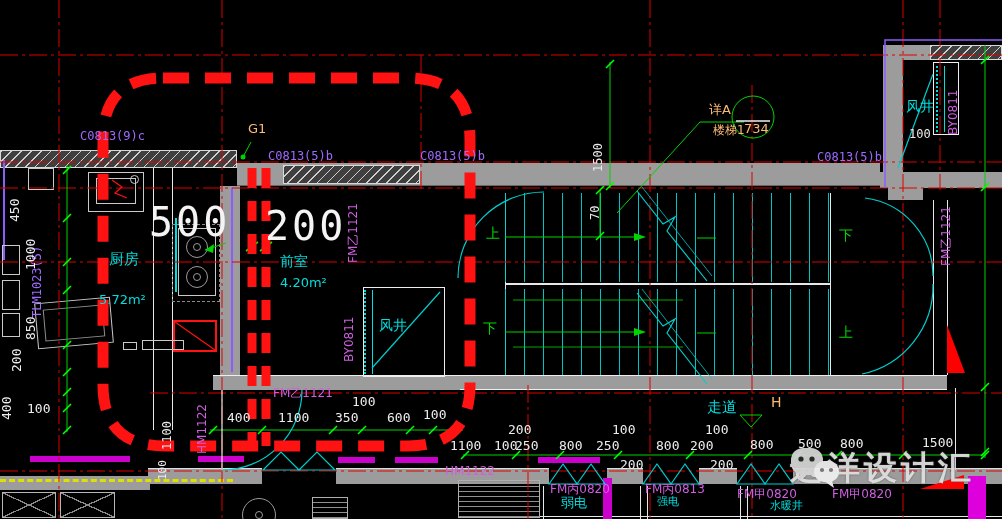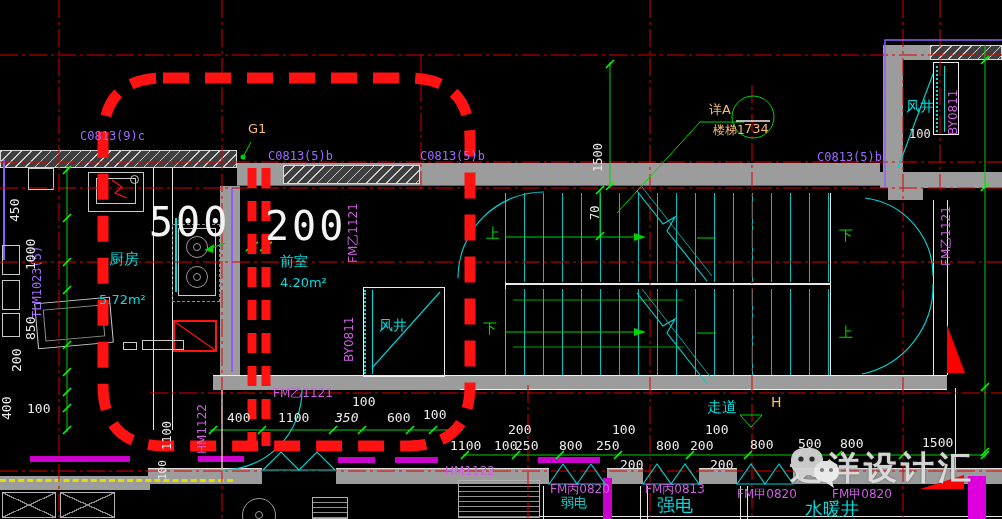--- a/index.html
+++ b/index.html
@@ -239,22 +239,22 @@
   <span class="t c" style="left:109px;top:252px;font-size:15px;">厨房</span>
   <span class="t c" style="left:99px;top:273px;font-size:13px;margin-top:20px;">5.72m²</span>
   <span class="t c" style="left:280px;top:254px;">前室</span>
   <span class="t c" style="left:280px;top:276px;font-size:13px;">4.20m²</span>
   <span class="t c" style="left:379px;top:318px;">风井</span>
   <span class="t c" style="left:906px;top:99px;">风井</span>
   <span class="t d" style="left:909px;top:128px;font-size:12px;">100</span>
   <span class="t c" style="left:707px;top:400px;font-size:15px;">走道</span>
   <span class="t w" style="left:771px;top:395px;font-size:14px;">H</span>
   <span class="t c" style="left:561px;top:496px;font-size:13px;">弱电</span>
-  <span class="t c" style="left:657px;top:496px;font-size:18px;">强电</span>
-  <span class="t c" style="left:805px;top:500px;font-size:18px;">水暖井</span>
+  <span class="t c" style="left:657px;top:496px;font-size:11px;">强电</span>
+  <span class="t c" style="left:770px;top:500px;font-size:11px;">水暖井</span>
 
   <span class="t g" style="left:486px;top:226px;">上</span>
   <span class="t g" style="left:483px;top:321px;">下</span>
   <span class="t g" style="left:839px;top:228px;">下</span>
   <span class="t g" style="left:839px;top:325px;">上</span>
   <span class="t d vt" style="left:589px;top:220px;font-size:12px;">70</span>
   <span class="t d vt" style="left:592px;top:172px;font-size:12px;">1500</span>
 
   <span class="t w" style="left:709px;top:103px;">详A</span>
   <span class="t w" style="left:713px;top:124px;font-size:12px;">楼梯1</span>
@@ -267,21 +267,21 @@
   <span class="t d vt" style="left:24px;top:270px;">1000</span>
   <span class="t d vt" style="left:24px;top:340px;">850</span>
   <span class="t d vt" style="left:10px;top:372px;">200</span>
   <span class="t d vt" style="left:0px;top:420px;">400</span>
   <span class="t d" style="left:27px;top:402px;">100</span>
   <span class="t d vt" style="left:161px;top:450px;font-size:12px;">1100</span>
   <span class="t d vt" style="left:157px;top:480px;font-size:11px;">100</span>
 
   <span class="t d" style="left:227px;top:411px;">400</span>
   <span class="t d" style="left:278px;top:411px;">1100</span>
-  <span class="t d" style="left:335px;top:411px;font-style:italic;">350</span>
+  <span class="t d" style="left:335px;top:411px;">350</span>
   <span class="t d" style="left:387px;top:411px;">600</span>
   <span class="t d" style="left:423px;top:408px;">100</span>
   <span class="t d" style="left:352px;top:395px;">100</span>
 
   <span class="t d" style="left:508px;top:423px;">200</span>
   <span class="t d" style="left:612px;top:423px;">100</span>
   <span class="t d" style="left:705px;top:423px;">100</span>
 
   <span class="t d" style="left:450px;top:439px;">1100</span>
   <span class="t d" style="left:494px;top:439px;">100</span>

